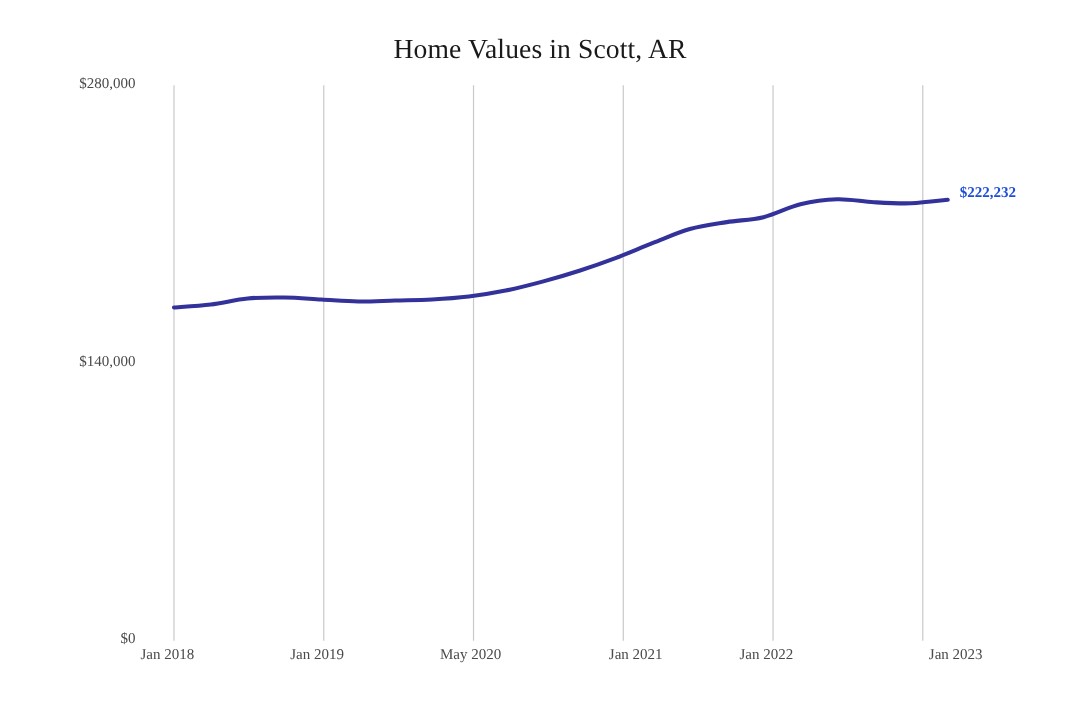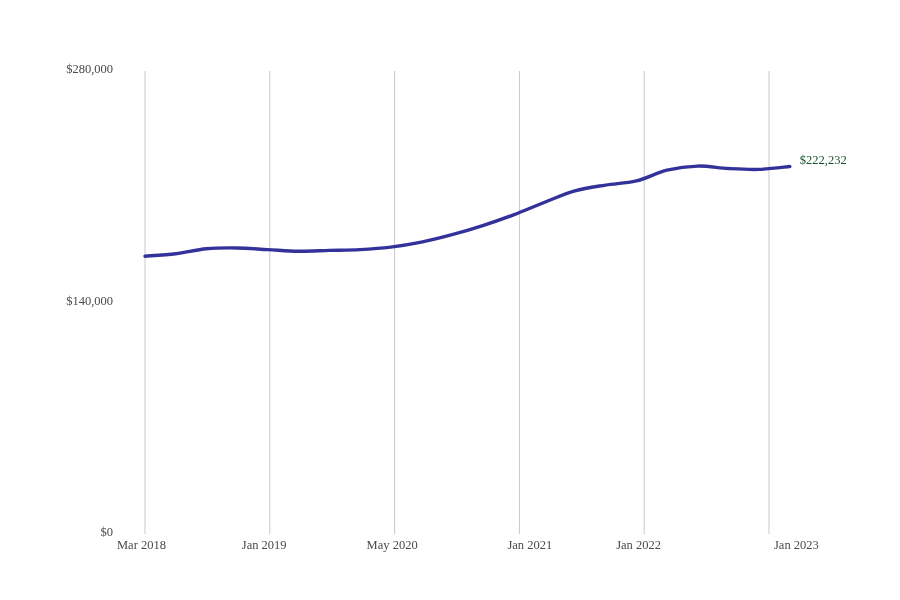--- a/index.html
+++ b/index.html
@@ -63,40 +63,41 @@
     color: #1a1a1a;
     font-family: "Liberation Serif", "DejaVu Serif", serif;
     white-space: nowrap;
   }
 </style>
 </head>
 <body>
 
 <div id="chart-root">
 
+  <div id="chart-title">Home Values in Scott, AR</div>
 
   <svg id="plot-svg" width="900" height="600">
     <g id="gridlines">
         <line x1="145" x2="145" y1="71" y2="534" stroke="#c9c9c9" stroke-width="1"></line>
         <line x1="269.8" x2="269.8" y1="71" y2="534" stroke="#c9c9c9" stroke-width="1"></line>
         <line x1="394.6" x2="394.6" y1="71" y2="534" stroke="#c9c9c9" stroke-width="1"></line>
         <line x1="519.4" x2="519.4" y1="71" y2="534" stroke="#c9c9c9" stroke-width="1"></line>
         <line x1="644.2" x2="644.2" y1="71" y2="534" stroke="#c9c9c9" stroke-width="1"></line>
         <line x1="769" x2="769" y1="71" y2="534" stroke="#c9c9c9" stroke-width="1"></line>
       </g>
     <path id="series-path" fill="none" stroke-width="3.4" stroke-linecap="round" stroke-linejoin="round" d="M 145.00 256.20 C 150.12 255.79, 165.47 254.96, 175.70 253.72 C 185.94 252.48, 196.17 249.72, 206.41 248.76 C 216.64 247.79, 226.88 247.79, 237.11 247.93 C 247.35 248.07, 257.58 249.03, 267.82 249.59 C 278.05 250.14, 288.29 251.10, 298.52 251.24 C 308.76 251.38, 318.99 250.69, 329.23 250.41 C 339.46 250.14, 349.70 250.14, 359.93 249.59 C 370.17 249.03, 380.40 248.35, 390.64 247.11 C 400.87 245.87, 411.11 244.21, 421.34 242.14 C 431.58 240.08, 441.81 237.46, 452.05 234.70 C 462.28 231.95, 472.52 228.92, 482.75 225.61 C 492.99 222.30, 503.22 218.72, 513.46 214.86 C 523.69 211.00, 533.93 206.46, 544.16 202.46 C 554.40 198.46, 564.63 193.78, 574.87 190.88 C 585.10 187.99, 595.34 186.75, 605.57 185.10 C 615.81 183.44, 626.04 183.44, 636.28 180.96 C 646.51 178.48, 656.75 172.69, 666.98 170.21 C 677.22 167.73, 687.45 166.36, 697.69 166.08 C 707.92 165.80, 718.16 168.01, 728.39 168.56 C 738.63 169.11, 748.86 169.73, 759.10 169.39 C 769.33 169.05, 784.68 167.00, 789.80 166.52" stroke="#33329b"></path>
   </svg>
 
   <div class="axis-label y-tick-label" id="ytick-0" style="top: 62px; left: 0px; width: 113px;">$280,000</div>
   <div class="axis-label y-tick-label" id="ytick-1" style="top: 293.5px; left: 0px; width: 113px;">$140,000</div>
   <div class="axis-label y-tick-label" id="ytick-2" style="top: 525px; left: 0px; width: 113px;">$0</div>
 
-  <div class="axis-label x-tick-label" id="xtick-0" style="top: 538px; left: 117px;">Mar 2018</div>
+  <div class="axis-label x-tick-label" id="xtick-0" style="top: 538px; left: 117px;">Jan 2018</div>
   <div class="axis-label x-tick-label" id="xtick-1" style="top: 538px; left: 241.8px;">Jan 2019</div>
   <div class="axis-label x-tick-label" id="xtick-2" style="top: 538px; left: 366.6px;">May 2020</div>
   <div class="axis-label x-tick-label" id="xtick-3" style="top: 538px; left: 491.4px; margin-left: 16px;">Jan 2021</div>
   <div class="axis-label x-tick-label" id="xtick-4" style="top: 538px; left: 616.2px;">Jan 2022</div>
   <div class="axis-label x-tick-label" id="xtick-5" style="top: 538px; left: 741px; margin-left: 33px;">Jan 2023</div>
 
-  <div id="value-annotation" style="left: 799.8px; top: 152.524px; color: #14532d;">$222,232</div>
+  <div id="value-annotation" style="left: 799.8px; top: 152.524px; color: #1d4ed8; font-weight: bold;">$222,232</div>
 
 
 </div>
 
 </body></html>

